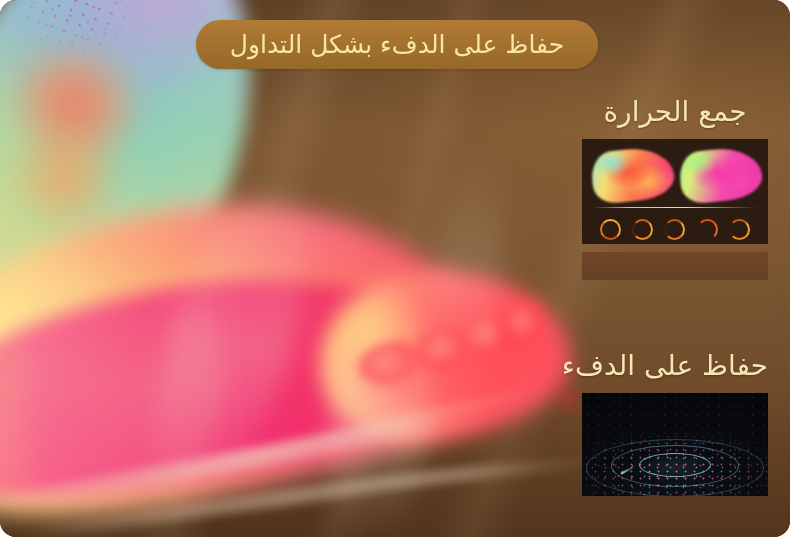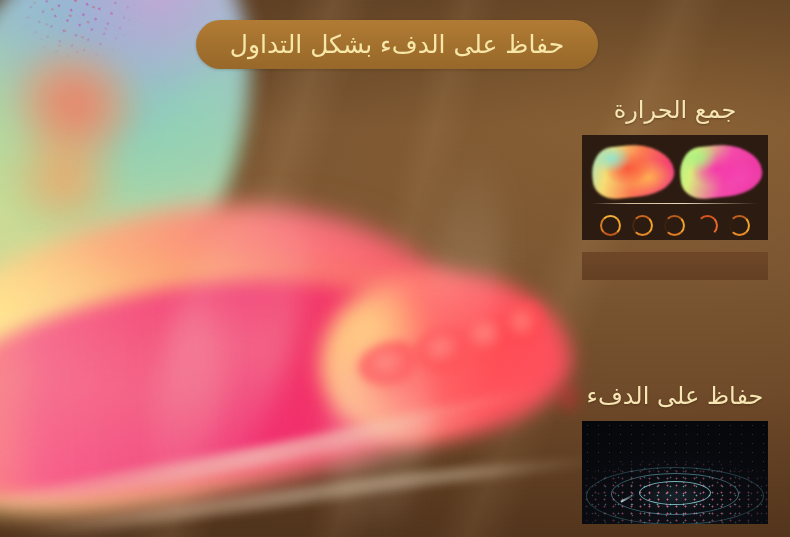--- a/index.html
+++ b/index.html
@@ -8,20 +8,21 @@
     width:790px; height:537px;
     overflow:hidden;
     font-family:"DejaVu Sans", sans-serif;
   }
 
   #stage{
     position:relative;
     width:790px; height:537px;
     overflow:hidden;
     background:#6b4226;
+    border-radius:16px;
   }
 
   
   .bg-base{
     position:absolute; inset:0;
     background:
       radial-gradient(120% 90% at 85% 18%, #8a6134 0%, #7a5530 38%, #6a4526 72%, #5d3c20 100%);
   }
   .bg-vign{
     position:absolute; inset:0;
@@ -204,21 +205,21 @@
     line-height:1;
     letter-spacing:.3px;
     white-space:nowrap;
   }
 
   
   .panel{ position:absolute; }
   .panel-label{
     direction:rtl;
     color:#f6e6b4;
-    font-size:24px;
+    font-size:28px;
     line-height:1;
     text-align:center;
     white-space:nowrap;
     text-shadow:0 1px 2px rgba(60,32,12,.45);
   }
 
   
   #panel-heat{ left:582px; top:98px; width:186px; }
   #panel-heat .panel-label{ margin-bottom:13px; }
   .thermo-box{
@@ -294,21 +295,21 @@
     content:"";
     position:absolute; inset:0;
     opacity:.22;
     background-image:
       repeating-linear-gradient(0deg, rgba(255,255,255,.06) 0 1px, rgba(0,0,0,0) 1px 2px),
       repeating-linear-gradient(90deg, rgba(255,255,255,.06) 0 1px, rgba(0,0,0,0) 1px 2px);
   }
 
   
   #panel-warm{ left:582px; top:352px; width:186px; }
-  #panel-warm .panel-label{ margin-bottom:13px;margin-top:32px; }
+  #panel-warm .panel-label{ margin-bottom:13px; }
   .warm-box{
     position:relative;
     width:186px; height:103px;
     background:radial-gradient(120% 120% at 50% 92%, #0d1016 0%, #07090d 55%, #04060a 100%);
     overflow:hidden;
   }
   .ring{
     position:absolute;
     left:50%;
     border:1px solid rgba(130,210,225,.55);

